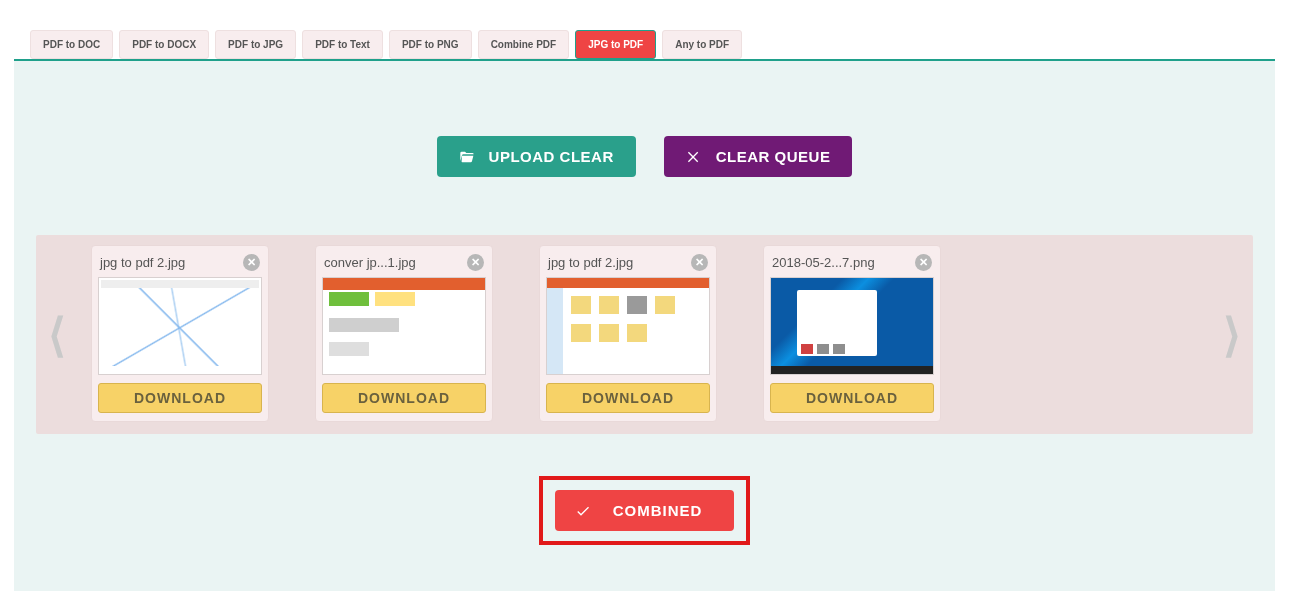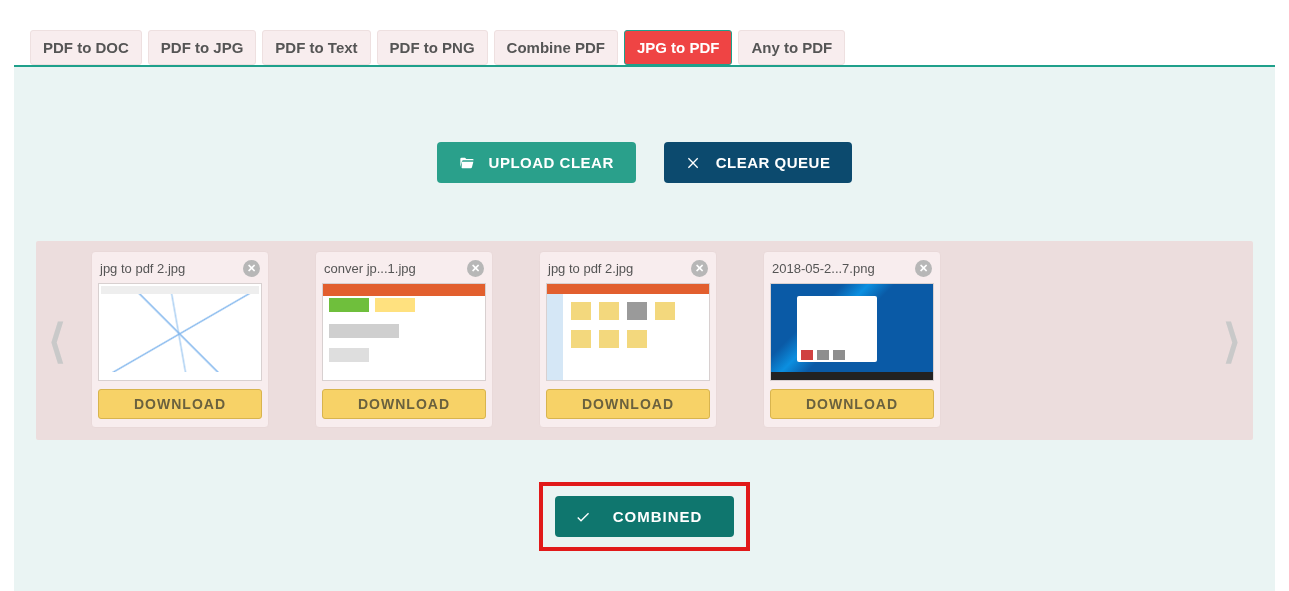--- a/index.html
+++ b/index.html
@@ -11,21 +11,21 @@
     padding-top: 30px;
   }
   .tabs {
     display: flex;
     gap: 6px;
     padding: 0 30px;
     flex-wrap: wrap;
   }
   .tab {
     padding: 8px 12px;
-    font-size: 15px;
+    font-size: 10px;
     font-weight: 600;
     color: #555;
     background: #f8edee;
     border: 1px solid #eee0e0;
     border-radius: 3px;
     cursor: pointer;
     white-space: nowrap;
   }
   .tab.active {
     background: #ef4444;
@@ -53,21 +53,21 @@
     padding: 12px 22px;
     border: none;
     border-radius: 4px;
     font-size: 15px;
     font-weight: 700;
     letter-spacing: .5px;
     color: #fff;
     cursor: pointer;
   }
   .btn-upload { background: #2aa08b; }
-  .btn-clear  { background: #0c4a6e; align-items: center; }
+  .btn-clear  { background: #701a75; align-items: center; }
   .btn-icon   { width: 16px; height: 16px; display: inline-flex; }
   .carousel-wrap {
     position: relative;
     margin: 0 22px;
     background: #ecdddd;
     border-radius: 2px;
     padding: 10px 55px 12px 55px;
   }
   .arrow {
     position: absolute;
@@ -190,35 +190,36 @@
   }
   .combined-box {
     border: 4px solid #e11919;
     padding: 10px 12px;
   }
   .btn-combined {
     display: inline-flex;
     align-items: center;
     gap: 22px;
     padding: 12px 32px 12px 20px;
-    background: #0f766e;
+    background: #ef4444;
     border: none;
     border-radius: 4px;
     color: #fff;
     font-size: 15px;
     font-weight: 700;
     letter-spacing: 1px;
     cursor: pointer;
   }
 </style>
 </head>
 <body>
 
 <div class="tabs" id="tabs">
     <div class="tab">PDF to DOC</div>
+    <div class="tab">PDF to DOCX</div>
     <div class="tab">PDF to JPG</div>
     <div class="tab">PDF to Text</div>
     <div class="tab">PDF to PNG</div>
     <div class="tab">Combine PDF</div>
     <div class="tab active">JPG to PDF</div>
     <div class="tab">Any to PDF</div>
   </div>
 
 <div class="panel">
 

